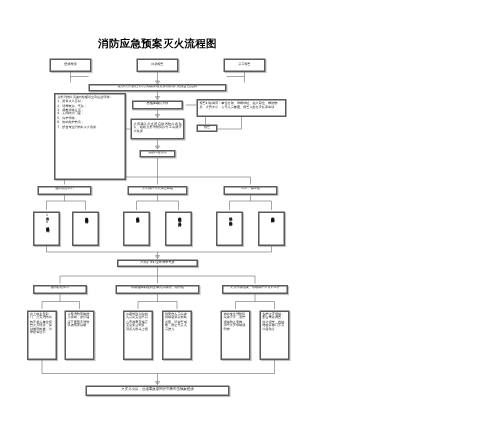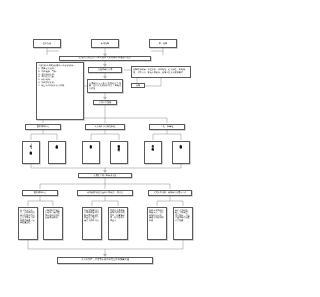--- a/index.html
+++ b/index.html
@@ -59,20 +59,21 @@
     font-size:2.05px;
     line-height:1.35;
   }
   .justbox{text-align:justify;}
 </style>
 </head>
 <body>
 
 <div id="sheet">
 
+  <div class="title">消防应急预案灭火流程图</div>
 
   <svg id="wires" viewBox="0 0 210 297">
 
     <line x1="47" y1="47.5" x2="47" y2="51"></line>
     <line x1="47" y1="51" x2="47" y2="55"></line>
     <line x1="105" y1="47.5" x2="105" y2="55"></line>
     <line x1="163" y1="47.5" x2="163" y2="51"></line>
     <line x1="163" y1="51" x2="163" y2="55"></line>
     <line x1="47" y1="51" x2="59" y2="51"></line>
     <line x1="151" y1="51" x2="163" y2="51"></line>

